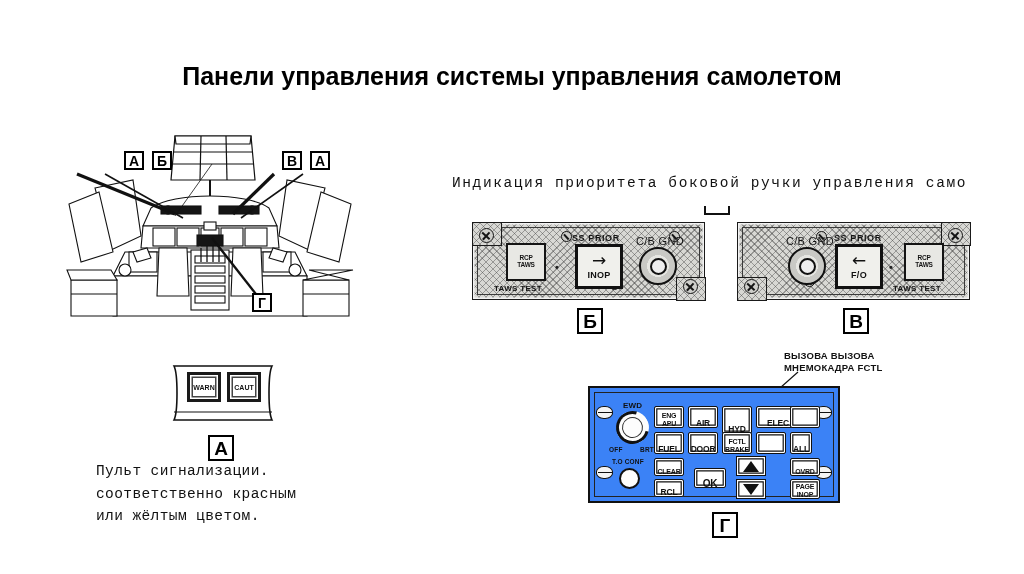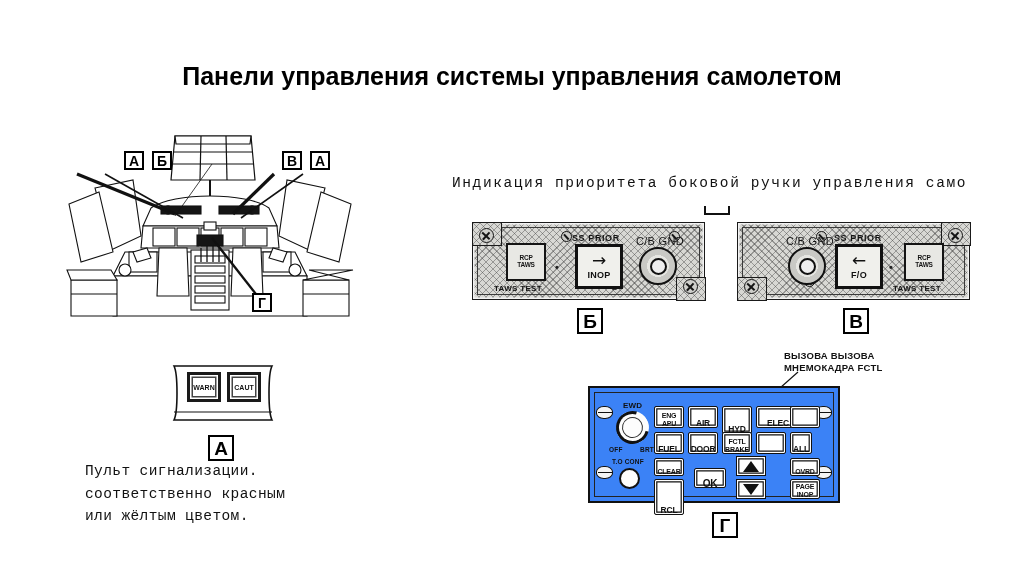--- a/index.html
+++ b/index.html
@@ -72,21 +72,21 @@
     left: 168px;
     top: 362px;
     width: 110px;
     height: 62px;
   }
   #warn-panel-wrap svg { display: block; }
 
   
   #left-caption {
     position: absolute;
-    left: 85px;
+    left: 96px;
     top: 460px;
     width: 300px;
     font-family: "Liberation Mono", "DejaVu Sans Mono", monospace;
     font-size: 14.5px;
     line-height: 22.5px;
     color: #111;
     letter-spacing: 0.4px;
   }
   #left-caption div { white-space: nowrap; }
 
@@ -667,21 +667,21 @@
   <div class="ecam-btn blank" style="left:166px; top:44px; width:30px; height:22px;">
     
   </div>
   <div class="ecam-btn one-line" style="left:200px; top:44px; width:22px; height:22px;">
     <span>ALL</span>
   </div>
 
   <div class="ecam-btn one-line" style="left:64px; top:70px; width:30px; height:18px;">
     <span style="font-size:7px;">CLEAR</span>
   </div>
-  <div class="ecam-btn one-line" style="left:64px; top:91px; width:30px; height:36px;">
+  <div class="ecam-btn one-line" style="left:64px; top:91px; width:30px; height:18px;">
     <span>RCL</span>
   </div>
 
   <div class="ecam-btn one-line" style="left:104px; top:80px; width:32px; height:20px;">
     <span style="font-size:10px;">OK</span>
   </div>
 
   <div class="arrow-btn" style="left:146px; top:68px; width:30px; height:20px;">
     <div class="tri tri-up"></div>
   </div>

